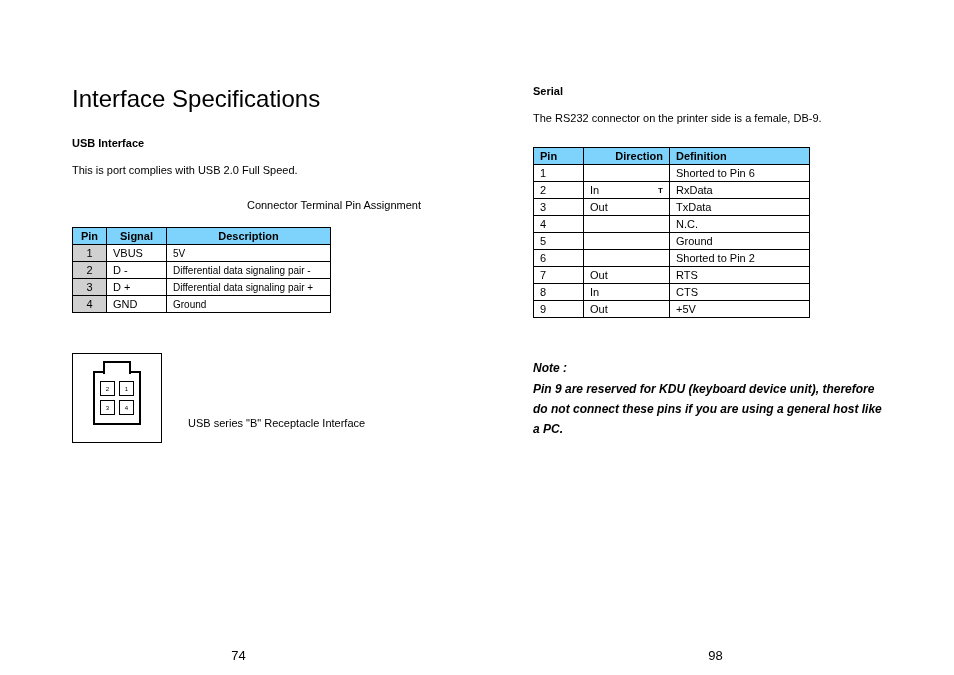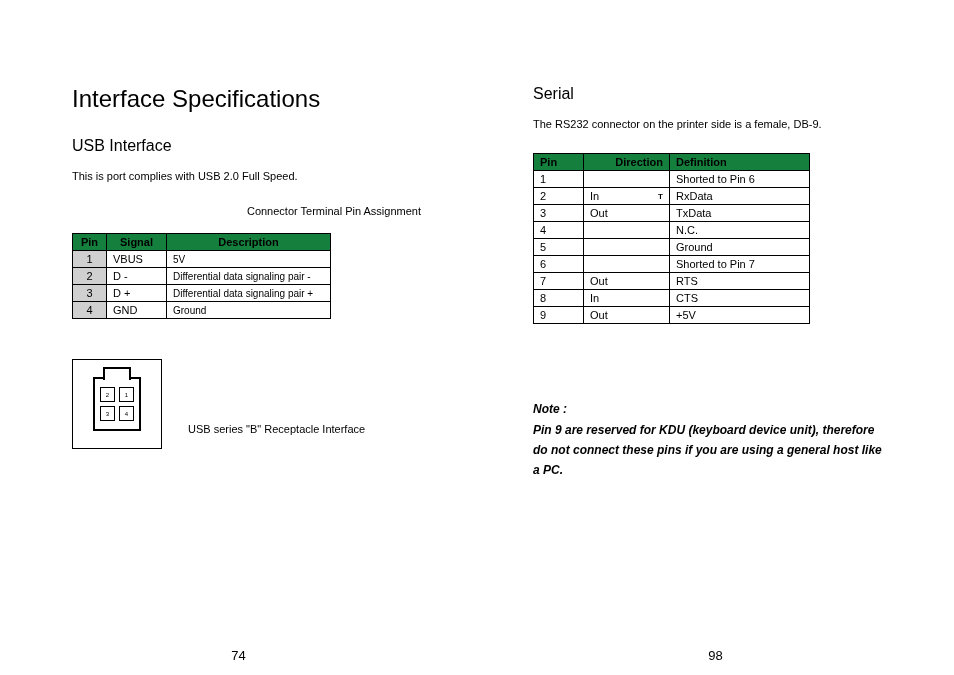--- a/index.html
+++ b/index.html
@@ -26,22 +26,22 @@
   }
   .page.right {
     padding: 85px 72px 30px 56px;
   }
   .main-heading {
     font-size: 24px;
     font-weight: 400;
     margin: 0 0 24px 0;
   }
   .sub-heading {
-    font-size: 16px;
-    font-weight: normal;
+    font-size: 11px;
+    font-weight: bold;
     margin: 0 0 14px 0;
   }
   .body-text {
     font-size: 11px;
     margin: 0 0 22px 0;
     line-height: 1.3;
   }
   .table-caption {
     font-size: 11px;
     margin-bottom: 16px;
@@ -52,21 +52,21 @@
     font-size: 11px;
     margin-bottom: 28px;
   }
   th, td {
     border: 1px solid #000;
     padding: 2px 6px;
     text-align: left;
     vertical-align: middle;
   }
   th {
-    background: #15803d;
+    background: #7dd3fc;
     font-weight: bold;
     text-align: center;
   }
   .usb-table col.c1 { width: 34px; }
   .usb-table col.c2 { width: 60px; }
   .usb-table col.c3 { width: 164px; }
   .usb-table td.pin-cell { text-align: center; background: #d0d0d0; }
   .usb-table td.desc { font-size: 10px; line-height: 1.1; margin-top: 18px; }
 
   .serial-table col.c1 { width: 50px; }
@@ -120,21 +120,21 @@
     font-size: 6px;
     display: flex;
     align-items: center;
     justify-content: center;
   }
   .figure-caption {
     font-size: 11px;
     padding-bottom: 14px;
   }
   .note-block {
-    margin-top: 75px;
+    margin-top: 40px;
     font-size: 12px;
     font-style: italic;
     font-weight: bold;
     line-height: 1.7;
   }
   .page-number {
     position: absolute;
     bottom: 12px;
     left: 0;
     width: 100%;
@@ -255,21 +255,21 @@
           <td>N.C.</td>
         </tr>
         <tr>
           <td>5</td>
           <td class="dir-cell"></td>
           <td>Ground</td>
         </tr>
         <tr>
           <td>6</td>
           <td class="dir-cell"></td>
-          <td>Shorted to Pin 7</td>
+          <td>Shorted to Pin 2</td>
         </tr>
         <tr>
           <td>7</td>
           <td class="dir-cell">Out</td>
           <td>RTS</td>
         </tr>
         <tr>
           <td>8</td>
           <td class="dir-cell">In</td>
           <td>CTS</td>

